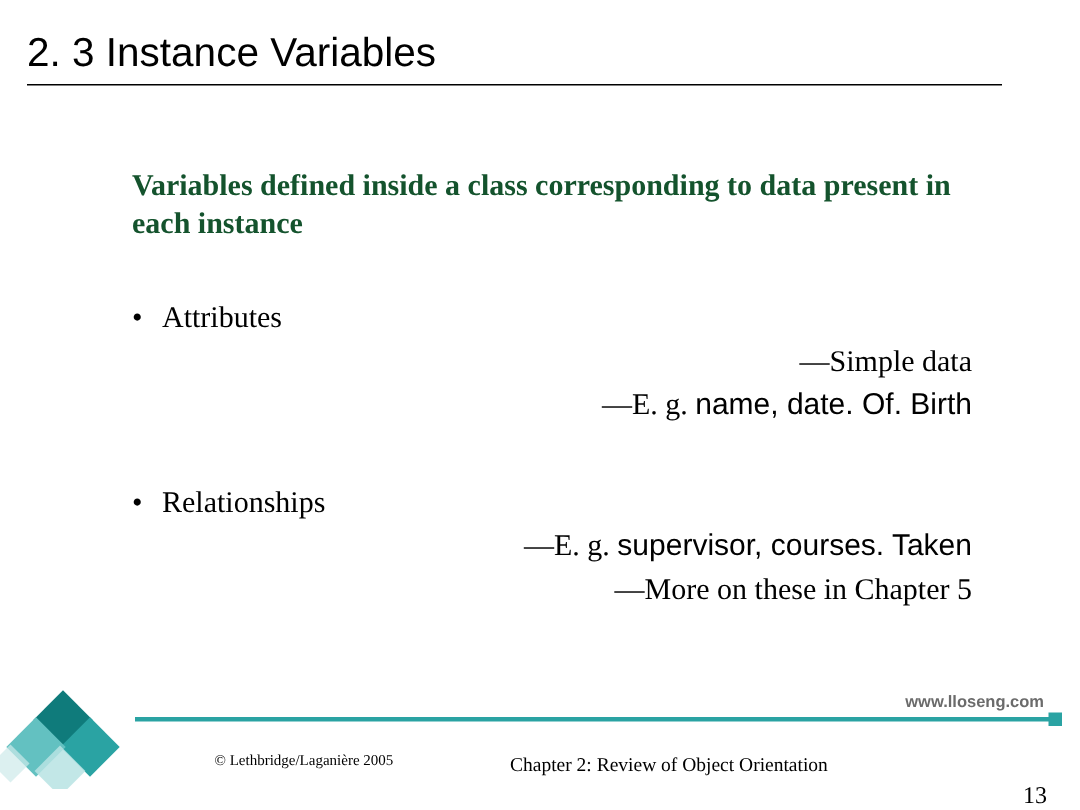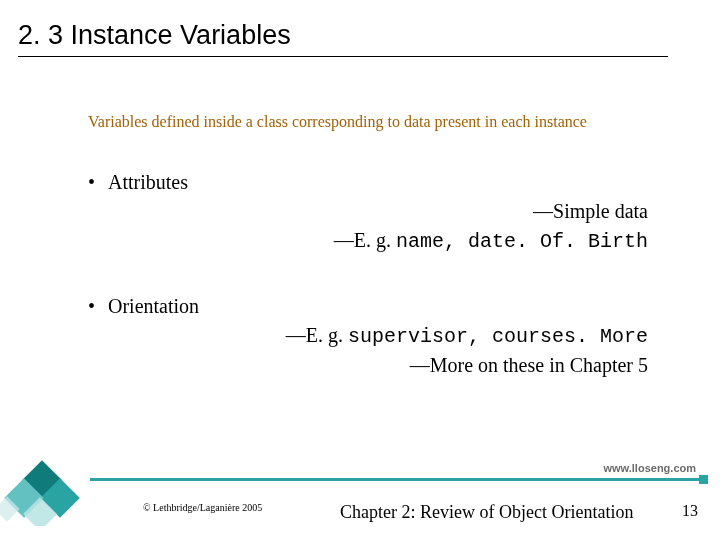--- a/index.html
+++ b/index.html
@@ -36,23 +36,23 @@
     background: #000;
   }
   .content {
     position: absolute;
     left: 88px;
     top: 112px;
     width: 560px;
   }
   .intro {
     font-family: "Times New Roman", Times, serif;
-    font-size: 16px;
-    font-weight: normal;
-    color: #a16207;
+    font-size: 20px;
+    font-weight: bold;
+    color: #14532d;
     line-height: 1.25;
   }
   .group {
     margin-top: 36px;
     font-family: "Times New Roman", Times, serif;
     font-size: 20px;
     color: #000;
   }
   .bullet-line {
     display: flex;
@@ -65,21 +65,21 @@
   }
   .sub-line {
     padding-left: 42px;
     line-height: 1.45;
     text-align: right;
   }
   .dash {
     display: inline-block;
   }
   .sans {
-    font-family: Liberation Mono, monospace;
+    font-family: Liberation Sans, sans-serif;
   }
   
   .decor {
     position: absolute;
     left: -12px;
     bottom: 14px;
     width: 120px;
     height: 80px;
   }
   
@@ -121,27 +121,28 @@
     color: #000;
   }
   .copyright {
     position: absolute;
     left: 143px;
     font-size: 10px;
   }
   .chapter {
     position: absolute;
     left: 340px;
-    font-size: 18px;
+    font-size: 13px;
     font-family: Liberation Serif, serif;
   }
   .pagenum {
     position: absolute;
     right: 22px;
     font-size: 16px;
+    margin-top: 20px;
   }
 </style>
 </head>
 <body>
 
 <div class="slide">
 
   <div class="title">2. 3 Instance Variables</div>
   <div class="title-underline"></div>
 
@@ -157,24 +158,24 @@
         <span class="dash">—</span><span>Simple data</span>
       </div>
       <div class="sub-line">
         <span class="dash">—</span><span>E. g. </span><span class="sans">name, date. Of. Birth</span>
       </div>
     </div>
 
     <div class="group">
       <div class="bullet-line">
         <span class="bullet-dot">•</span>
-        <span>Orientation</span>
-      </div>
-      <div class="sub-line">
-        <span class="dash">—</span><span>E. g. </span><span class="sans">supervisor, courses. More</span>
+        <span>Relationships</span>
+      </div>
+      <div class="sub-line">
+        <span class="dash">—</span><span>E. g. </span><span class="sans">supervisor, courses. Taken</span>
       </div>
       <div class="sub-line">
         <span class="dash">—</span><span>More on these in Chapter 5</span>
       </div>
     </div>
   </div>
 
   <svg class="decor" viewBox="0 0 120 80">
     <g>
       <rect x="40" y="20" width="28" height="28" transform="rotate(45 54 34)" fill="#0f7b7b"></rect>

